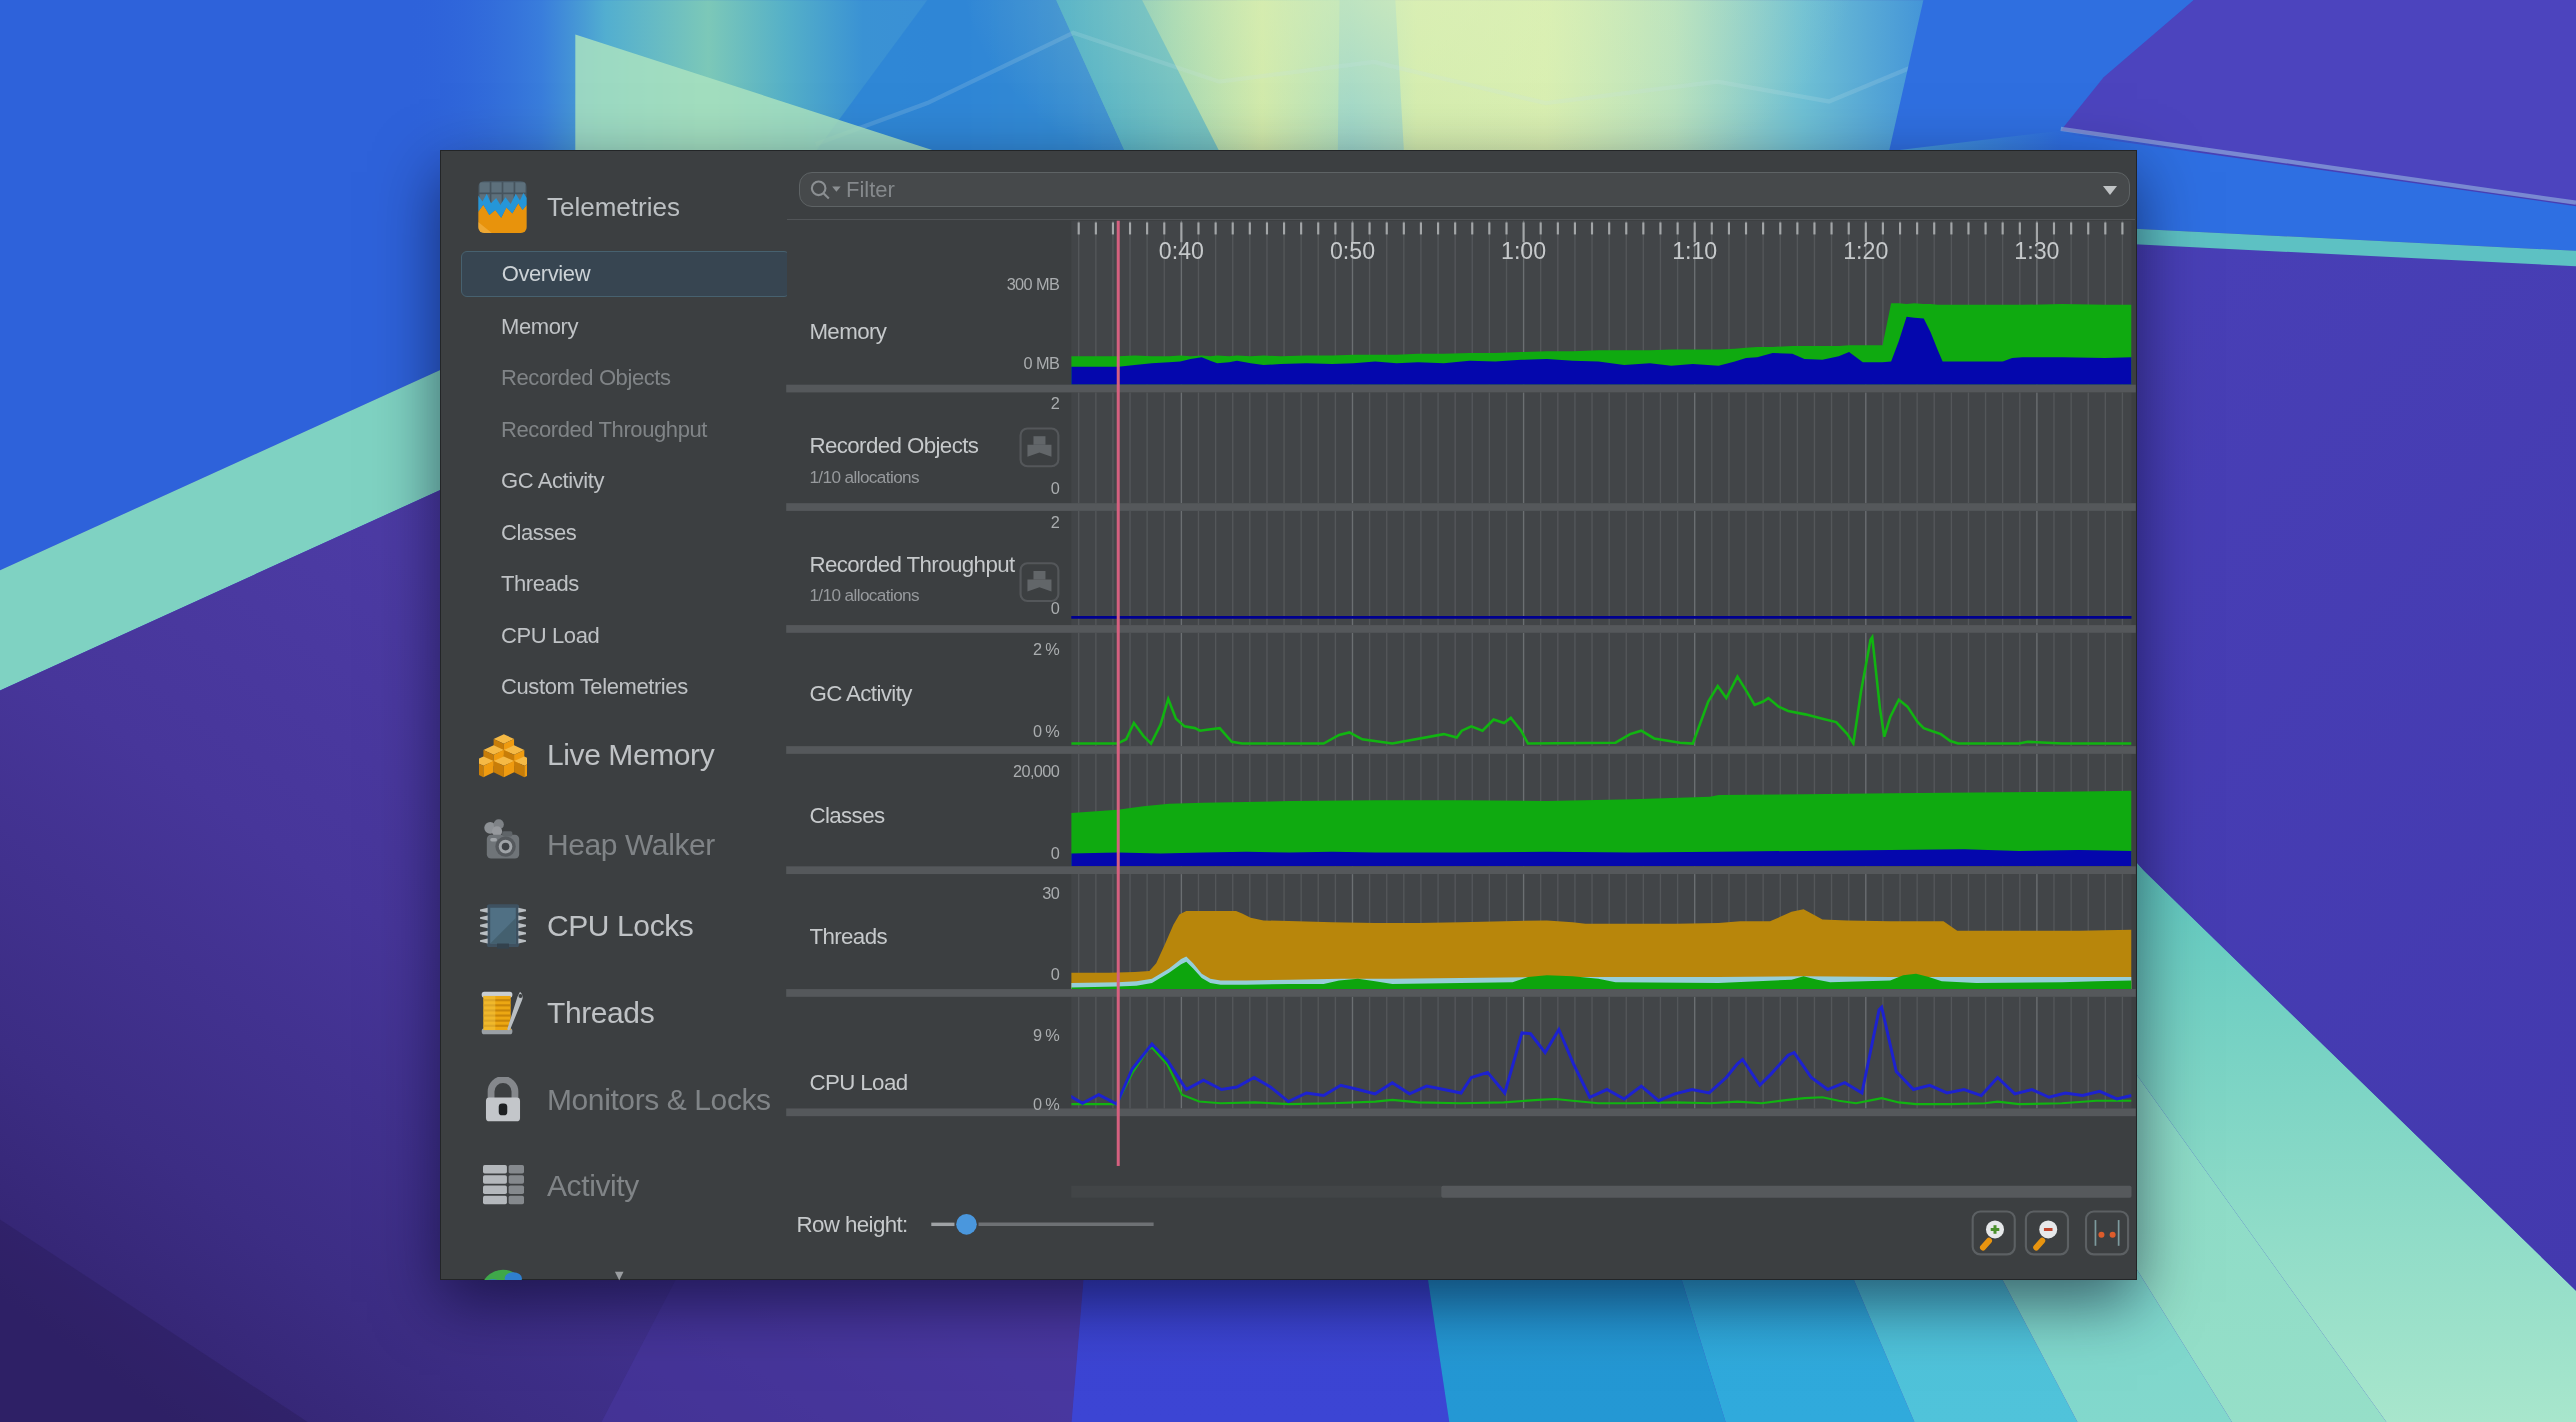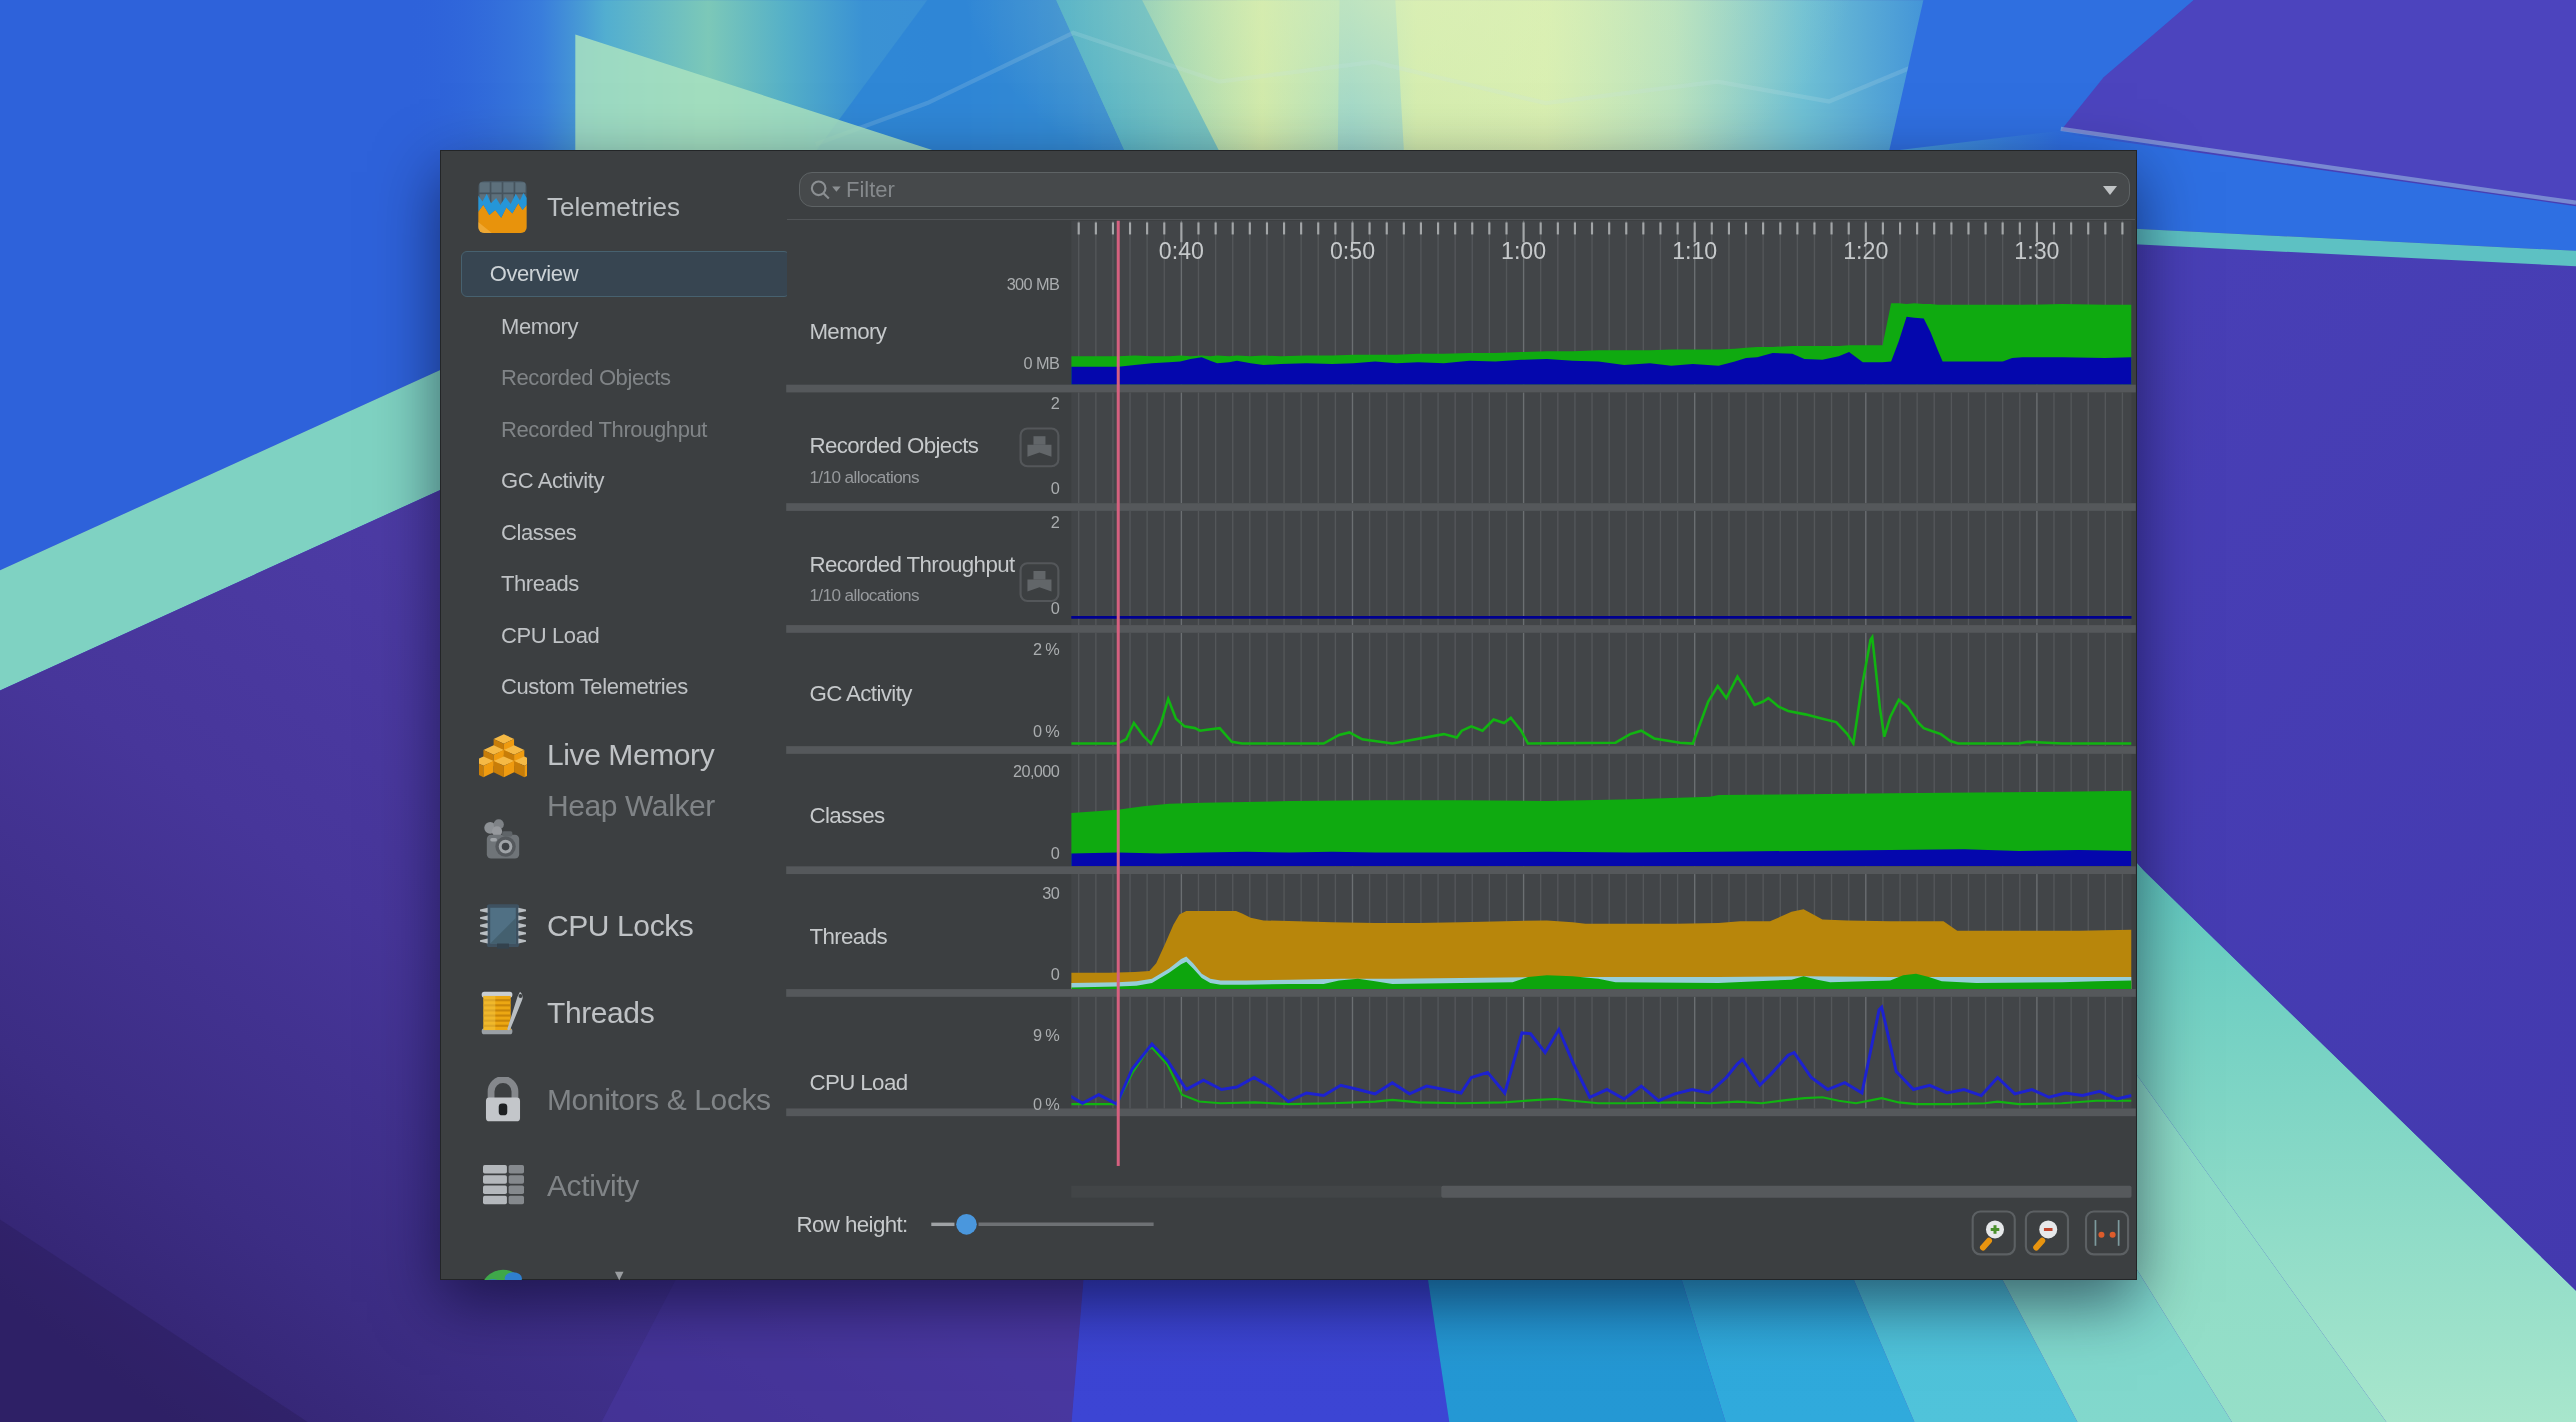--- a/index.html
+++ b/index.html
@@ -2,21 +2,21 @@
 <html style="font-size:13.7px"><head><meta charset="utf-8"><style>
 * { margin:0; padding:0; box-sizing:border-box; }
 html,body { width:2576px; height:1423px; overflow:hidden; background:#3a3ecb;
   font-family:"Liberation Sans", sans-serif; }
 #stage { position:relative; width:2576px; height:1423px; }
 #win { position:absolute; left:440px; top:150px; width:1697px; height:1130px;
   background:#3c3f41; box-shadow:0 21.5px 60px rgba(0,0,25,0.55); border:0.9px solid #232527; }
 #sidebar { position:absolute; left:0; top:0; width:345px; height:100%; background:#3c3f41; border-right:0.9px solid #2a2d2f;margin-left:6px; }
 .sbtitle { position:absolute; left:100px; top:41px; font-size:26px; color:#bcc0c3; }
 .sel { position:absolute; left:13.7px; top:100px; width:329px; height:46px; background:#374551;
-  border:1.7px solid #47616f; border-radius:6px; font-size:22px; letter-spacing:-0.4px; color:#ccd2d6; line-height:43px; padding-left:28px; }
+  border:1.7px solid #47616f; border-radius:6px; font-size:22px; letter-spacing:-0.4px; color:#ccd2d6; line-height:43px; padding-left:40px; }
 .sbitem { position:absolute; left:54px; font-size:22px; letter-spacing:-0.4px; color:#bfc2c5; height:33px; line-height:33px; }
 .sbsec { position:absolute; left:100px; font-size:30px; letter-spacing:-0.4px; color:#bfc2c5; height:34px; line-height:34px; }
 .dim { color:#808487; }
 .scrolldown { position:absolute; left:165px; top:1116px; font-size:14.6px; color:#9a9da0; }
 #main { position:absolute; left:346px; top:0; right:0; bottom:0; background:#3c3f41; }
 #filter { position:absolute; left:12px; top:20.6px; width:1331px; height:35px; background:#46494b;
   border:0.9px solid #5e6365; border-radius:13px; }
 #filter .ph { position:absolute; left:46px; top:4.3px; font-size:22px; color:#85898c; }
 #filter .dd { position:absolute; right:12px; top:13.7px; width:0; height:0; border-left:7.7px solid transparent;
   border-right:7.7px solid transparent; border-top:9.4px solid #c0c3c5; }
@@ -182,21 +182,21 @@
 <circle cx="12" cy="10" r="7" fill="#8d9195"></circle>
           <circle cx="22" cy="6" r="6" fill="#7e8286"></circle>
           <circle cx="20" cy="14" r="6" fill="#96999d"></circle>
 <rect x="8" y="18" width="38" height="28" rx="5" fill="#6f7478"></rect>
 <rect x="26" y="14" width="12" height="6" rx="2" fill="#5f6468"></rect>
 <circle cx="30" cy="32" r="12" fill="#55595d"></circle>
           <circle cx="30" cy="32" r="8" fill="#9fa3a7"></circle>
           <circle cx="30" cy="32" r="4.5" fill="#3c4044"></circle>
 <rect x="12" y="22" width="8" height="4" rx="2" fill="#9fa3a7"></rect>
 </svg>
-<div class="sbsec dim" style="top:638px">Heap Walker</div>
+<div class="sbsec dim" style="top:677px">Heap Walker</div>
 <svg width="46" height="45" viewBox="0 0 54 52" style="position:absolute;left:33px;top:753px">
 <rect x="8" y="0" width="38" height="50" rx="3" fill="#3e5160"></rect>
 <rect x="12" y="4" width="30" height="42" fill="#507084"></rect>
 <polygon points="12,46 42,16 42,46" fill="#44606f"></polygon>
 <rect x="20" y="46" width="14" height="6" fill="#33424d"></rect>
 <polygon points="0,6 9,4 9,10 0,8" fill="#b9bec2"></polygon>
           <polygon points="0,15 9,13 9,19 0,17" fill="#b9bec2"></polygon>
           <polygon points="0,24 9,22 9,28 0,26" fill="#b9bec2"></polygon>
           <polygon points="0,33 9,31 9,37 0,35" fill="#b9bec2"></polygon>
           <polygon points="0,42 9,40 9,46 0,44" fill="#b9bec2"></polygon>

